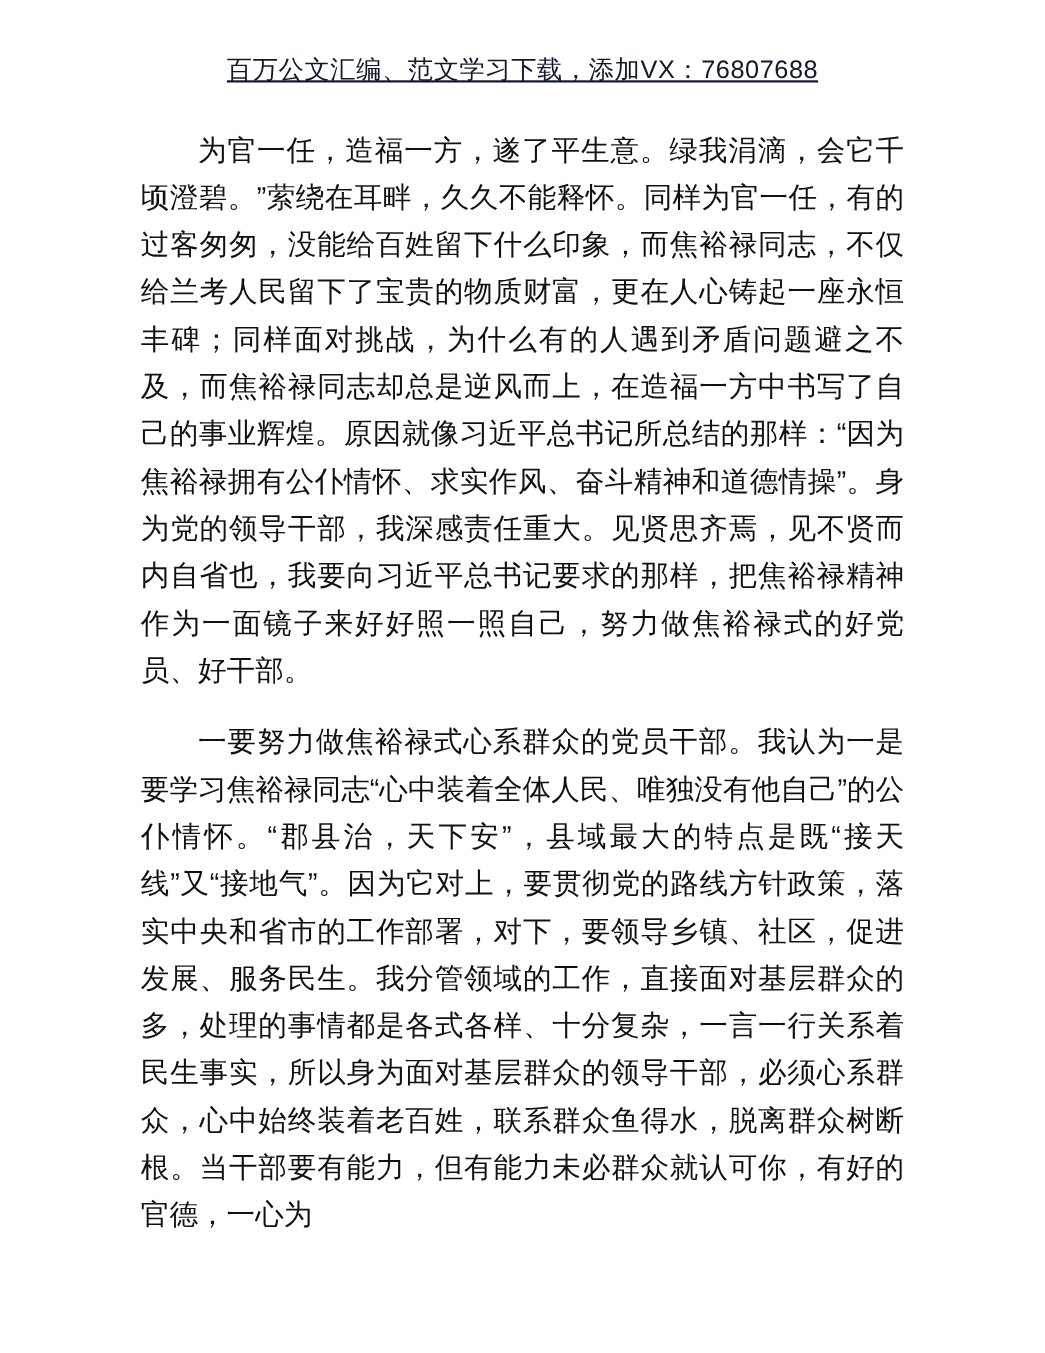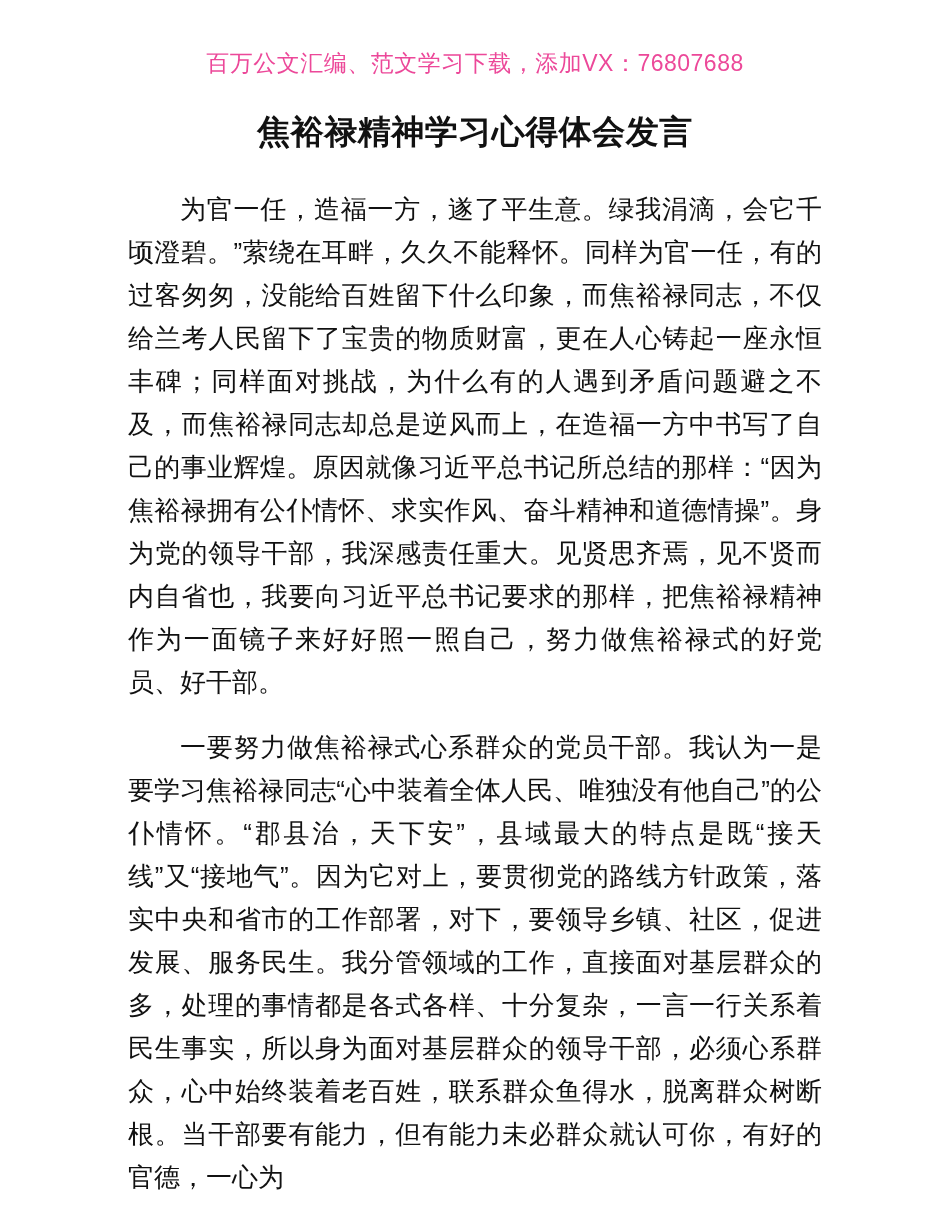--- a/index.html
+++ b/index.html
@@ -51,22 +51,21 @@
     margin: 0 0 22px 0;
     text-indent: 2em;
     word-break: break-all;
   }
 </style>
 </head>
 <body>
 
 <div class="page" style="background: rgb(255, 255, 255);">
 
-  <div class="notice" style="color: #ec4899;">百万公文汇编、范文学习下载，添加VX：76807688</div>
+  <div class="notice" style="color: #0f172a; text-decoration: underline;">百万公文汇编、范文学习下载，添加VX：76807688</div>
 
-  <h1 class="doc-title">焦裕禄精神学习心得体会发言</h1>
 
   <div class="content">
     <p>为官一任，造福一方，遂了平生意。绿我涓滴，会它千顷澄碧。”萦绕在耳畔，久久不能释怀。同样为官一任，有的过客匆匆，没能给百姓留下什么印象，而焦裕禄同志，不仅给兰考人民留下了宝贵的物质财富，更在人心铸起一座永恒丰碑；同样面对挑战，为什么有的人遇到矛盾问题避之不及，而焦裕禄同志却总是逆风而上，在造福一方中书写了自己的事业辉煌。原因就像习近平总书记所总结的那样：“因为焦裕禄拥有公仆情怀、求实作风、奋斗精神和道德情操”。身为党的领导干部，我深感责任重大。见贤思齐焉，见不贤而内自省也，我要向习近平总书记要求的那样，把焦裕禄精神作为一面镜子来好好照一照自己，努力做焦裕禄式的好党员、好干部。</p>
     <p>一要努力做焦裕禄式心系群众的党员干部。我认为一是要学习焦裕禄同志“心中装着全体人民、唯独没有他自己”的公仆情怀。“郡县治，天下安”，县域最大的特点是既“接天线”又“接地气”。因为它对上，要贯彻党的路线方针政策，落实中央和省市的工作部署，对下，要领导乡镇、社区，促进发展、服务民生。我分管领域的工作，直接面对基层群众的多，处理的事情都是各式各样、十分复杂，一言一行关系着民生事实，所以身为面对基层群众的领导干部，必须心系群众，心中始终装着老百姓，联系群众鱼得水，脱离群众树断根。当干部要有能力，但有能力未必群众就认可你，有好的官德，一心为</p>
   </div>
 
 </div>
 
 </body></html>

